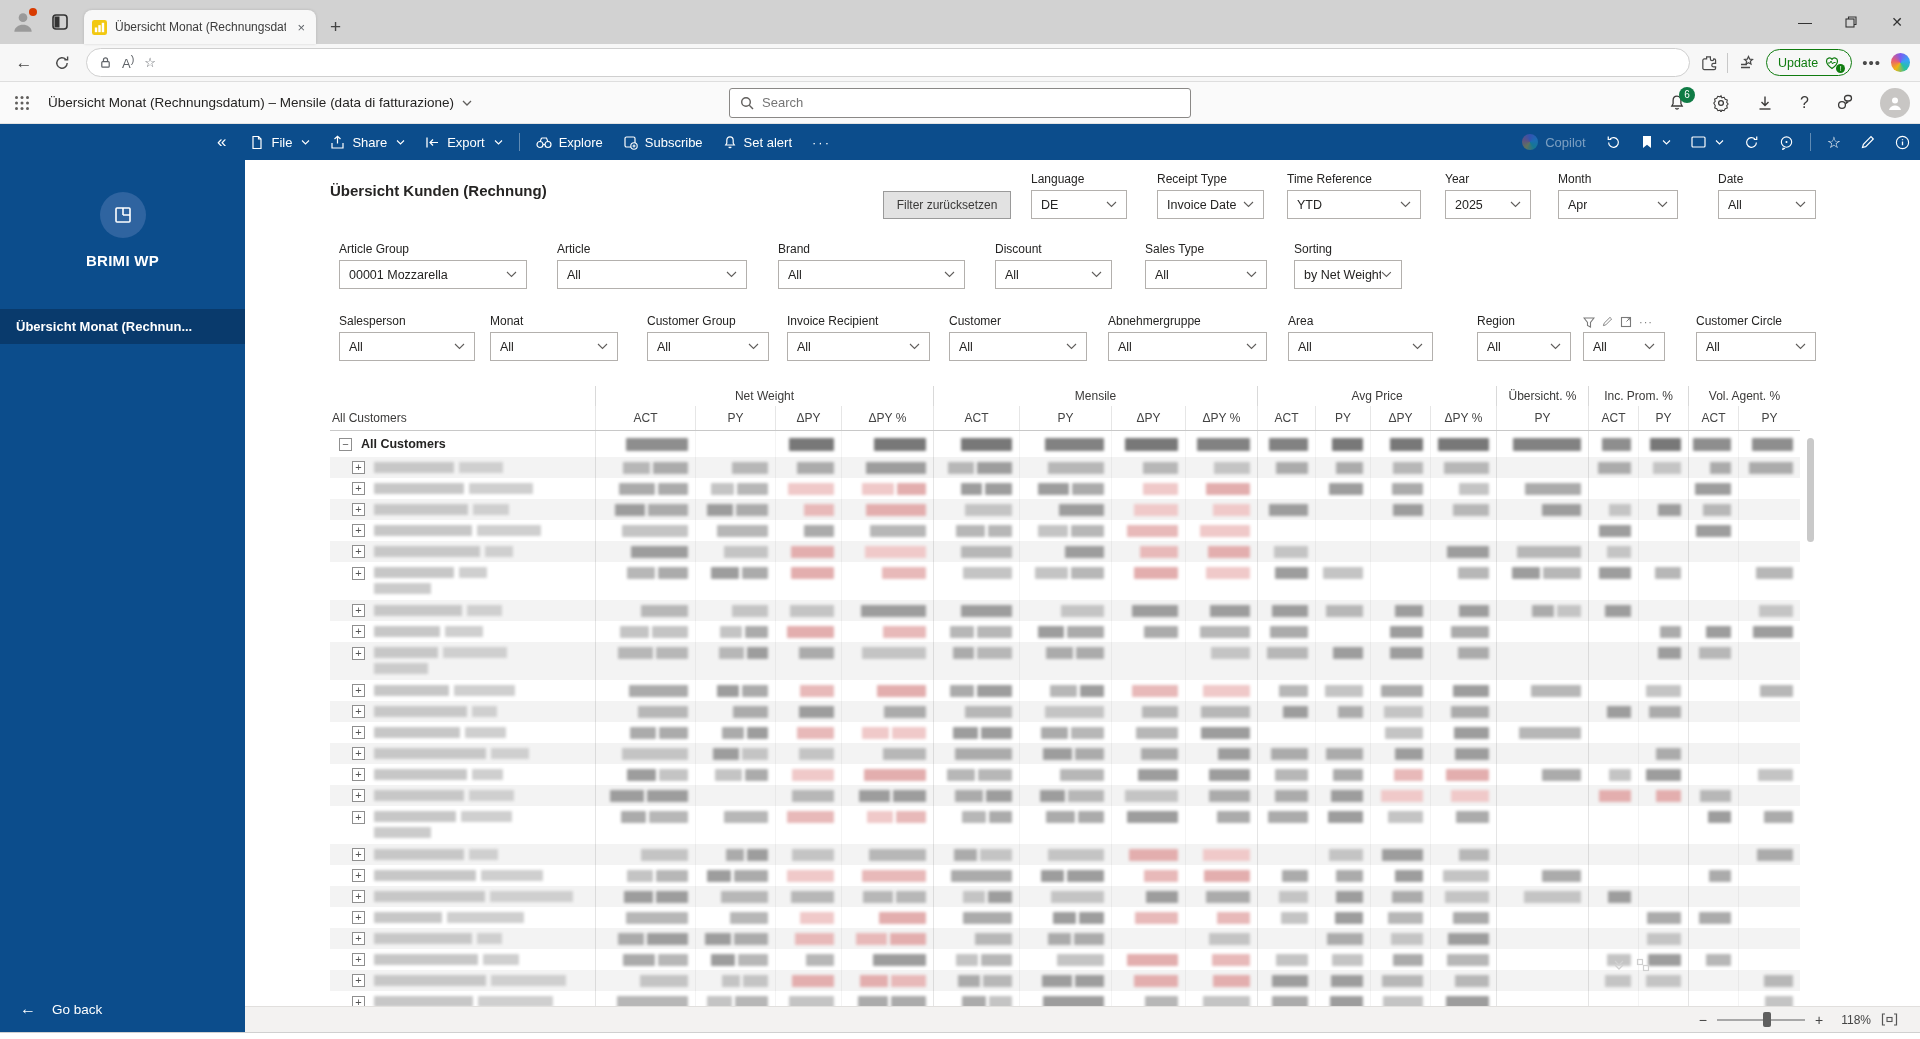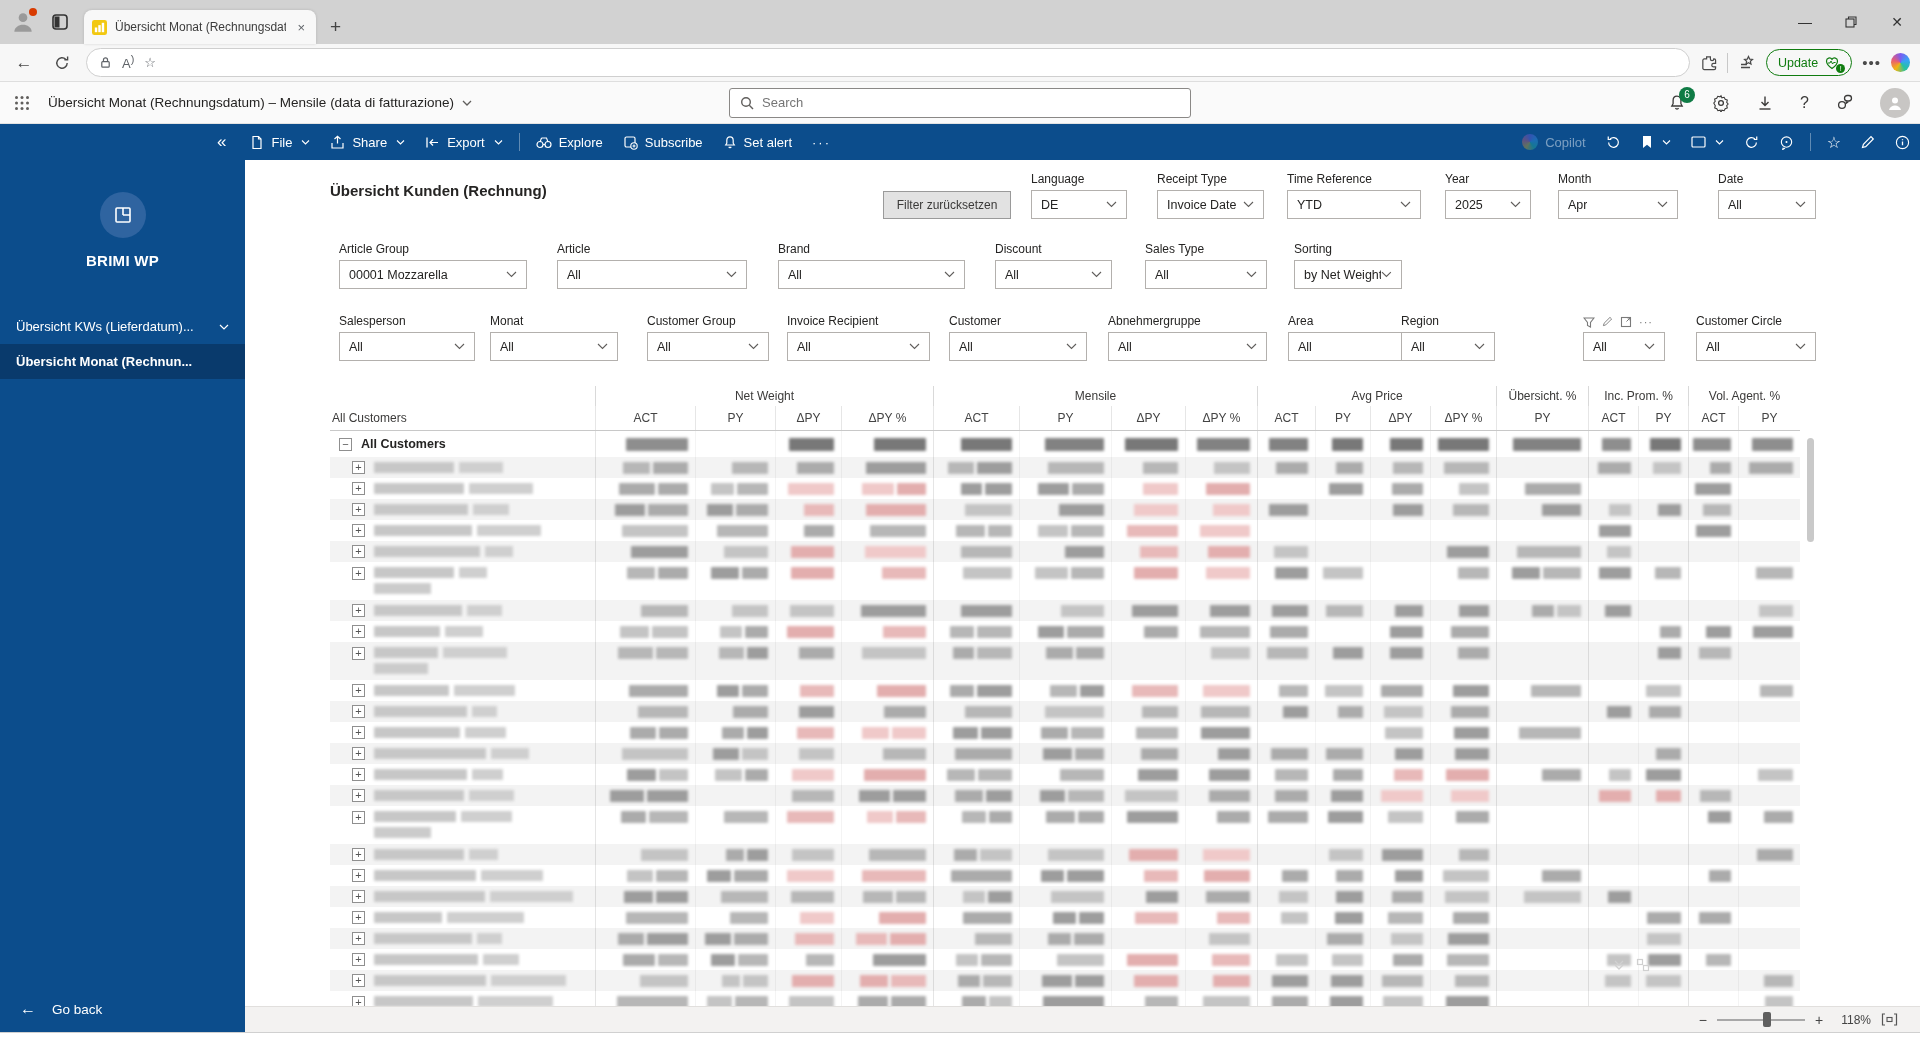--- a/index.html
+++ b/index.html
@@ -380,26 +380,20 @@
 <div class="content-row">
   <div class="sidebar">
     <div class="logo-circle">
       <svg width="22" height="22" viewBox="0 0 22 22">
           <rect x="4" y="4" width="14" height="14" rx="1" fill="none" stroke="#fff" stroke-width="1.6"></rect>
           <path d="M11 4v7M11 11h7" stroke="#fff" stroke-width="1.6"></path>
         </svg>
     </div>
     <div class="ws-name">BRIMI WP</div>
     <div class="nav">
-      <div class="nav-item">
-        <span>Übersicht KWs (Lieferdatum)...</span>
-        <svg width="10" height="6" viewBox="0 0 10 6">
-            <path d="M1 1l4 4 4-4" fill="none" stroke="#fff" stroke-width="1.2"></path>
-          </svg>
-      </div>
       <div class="nav-item sel">
         <span>Übersicht Monat (Rechnun...</span>
       </div>
     </div>
     <div class="go-back">
       <span style="font-size:16px;">←</span>
       <span>Go back</span>
     </div>
   </div>
 
@@ -571,21 +565,21 @@
         </div>
         <div class="filter" style="left: 1043px; top: 154px; width: 145px;">
           <div class="flabel">Area</div>
           <div class="fbox">
             <span class="fval">All</span>
             <svg width="11" height="7" viewBox="0 0 11 7">
               <path d="M1 1l4.5 4.5L10 1" fill="none" stroke="#605e5c" stroke-width="1.1"></path>
             </svg>
           </div>
         </div>
-        <div class="filter" style="left: 1156px; top: 154px; width: 94px;">
+        <div class="filter" style="left: 1232px; top: 154px; width: 94px;">
           <div class="flabel">Region</div>
           <div class="fbox">
             <span class="fval">All</span>
             <svg width="11" height="7" viewBox="0 0 11 7">
               <path d="M1 1l4.5 4.5L10 1" fill="none" stroke="#605e5c" stroke-width="1.1"></path>
             </svg>
           </div>
         </div>
         <div class="filter" style="left: 1338px; top: 154px; width: 82px;">
           <div class="flabel">

